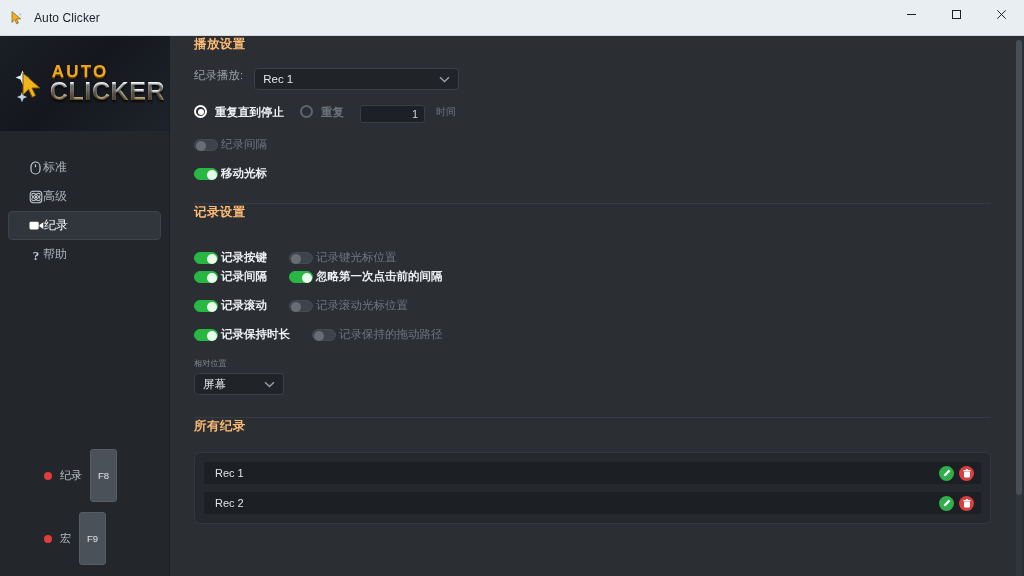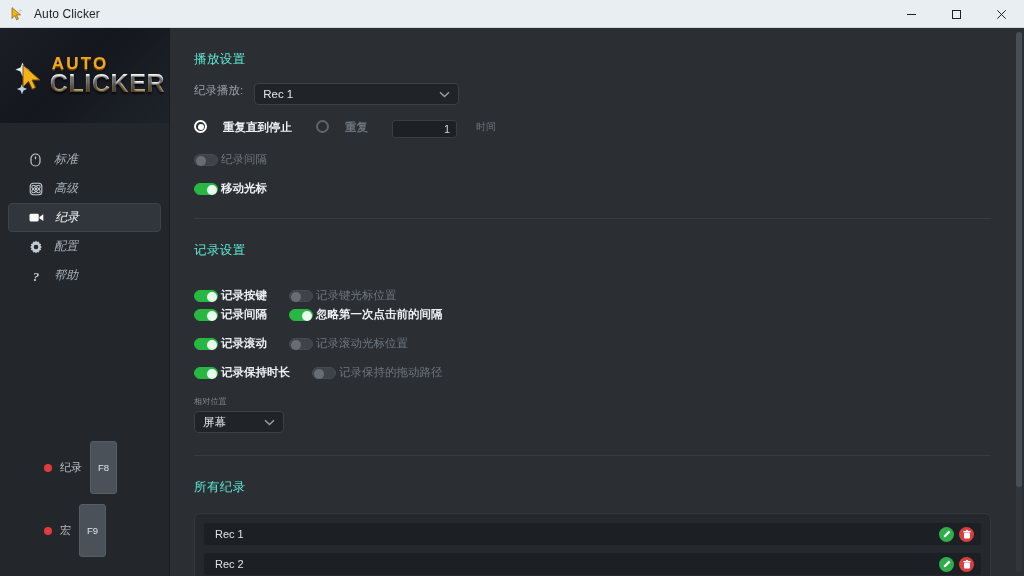--- a/index.html
+++ b/index.html
@@ -5,21 +5,21 @@
   * { box-sizing: border-box; margin: 0; padding: 0; }
   html, body {
     width: 1024px; height: 576px;
     overflow: hidden;
     font-family: "Liberation Sans", "DejaVu Sans", sans-serif;
     background: #2b2f34;
   }
 
   
   .titlebar {
-    height: 28px; width: 100%;
+    height: 36px; width: 100%;
     background: #e9eef3;
     display: flex; align-items: center;
     border-bottom: 1px solid #d2d8de;
     position: relative;
   }
   .tb-appicon {
     width: 16px; height: 16px; margin-left: 9px; margin-right: 9px;
     position: relative; flex: 0 0 auto;
   }
   .tb-appicon svg { display: block; }
@@ -74,25 +74,24 @@
     font-size: 25px; font-weight: 900; letter-spacing: .6px;
     background: linear-gradient(180deg,#ffffff 0%,#ffffff 45%,#d8c8a8 62%,#a98840 100%);
     -webkit-background-clip: text; background-clip: text;
     color: transparent;
     text-shadow: 0 2px 2px rgba(0,0,0,.65);
     margin-top: -1px;
   }
 
   .navlist { padding-top: 22px; }
   .navitem {
-    height: 29px; display: flex; align-items: center; gap: 11px;
+    height: 29px; display: flex; align-items: center; 
     padding-left: 20px; margin: 0 8px 0 8px;
     color: #a9b0b8; font-size: 12px; border-radius: 4px;
     cursor: pointer;
-    font-style: italic;
   }
   .navitem .nico { width: 15px; height: 15px; display:flex; align-items:center; justify-content:center; flex:0 0 15px; color:#c4cad1; }
   .navitem.active {
     background: #31363d; color: #ffffff;
     border: 1px solid #3d434b;
   }
   .navitem.active .nico { color: #ffffff; }
 
   .hotkeys { position: absolute; bottom: 14px; left: 0; width: 170px; }
   .hkrow { display: flex; align-items: center; gap: 8px; padding: 5px 0 5px 44px; }
@@ -106,40 +105,40 @@
 
   
   .main {
     flex: 1 1 auto; background: #2b2f34;
     padding: 0 24px 0 24px;
     position: relative; overflow: hidden;
   }
   .scroller { height: 548px; padding-right: 9px; }
 
   .sec-title {
-    font-size: 12.5px; color: #5eead4; font-weight: 400;
-    padding-top: 23px; padding-bottom: 15px; letter-spacing: .4px;
+    font-size: 12.5px; color: #fdba74; font-weight: 700;
+    padding-bottom: 15px; letter-spacing: .4px;
   }
 
   .row { display: flex; align-items: flex-start; }
 
   .fieldlabel { font-size: 11.5px; color: #9aa1a9; margin-right: 11px; }
 
   .select {
     background: #202428; border: 1px solid #3a4046; border-radius: 4px;
     height: 22px; display: flex; align-items: center;
     padding: 0 8px; color: #e3e7ea; font-size: 11.5px;
     position: relative; cursor: pointer;
   }
   .select .selval { flex: 1 1 auto; }
   .select .chev { color: #9aa1a9; display:flex; align-items:center; }
   .select-playback { width: 205px; }
   .select-relative { width: 90px; }
 
-  .radiorow { margin-top: 15px; gap: 8px; }
+  .radiorow { margin-top: 15px; gap: 0; }
   .radio {
     width: 13px; height: 13px; border-radius: 50%;
     border: 2px solid #8d949c; background: transparent;
     display: flex; align-items: center; justify-content: center;
     flex: 0 0 13px; cursor: pointer;
   }
   .radio.on { border-color: #ffffff; }
   .radio.on:after { content:""; width:6px; height:6px; border-radius:50%; background:#ffffff; }
   .radio.off { border-color: #5e656d; }
   .radio-label { font-size: 11.5px; color: #f1f4f6; font-weight: 700; margin-left: 8px; }
@@ -288,29 +287,20 @@
       <div class="navitem active">
         <span class="nico">
           <svg width="15" height="11" viewBox="0 0 15 11">
             <rect x="0.5" y="1.8" width="9.2" height="7.6" rx="1.4" fill="currentColor"></rect>
             <path d="M10.4 5 L14.3 2.3 V9 L10.4 6.3 Z" fill="currentColor"></path>
           </svg>
         </span>
         <span>纪录</span>
       </div>
 
-      <div class="navitem">
-        <span class="nico">
-          <svg width="14" height="14" viewBox="0 0 14 14">
-            <path d="M7 0.6 l1.1 1.5 1.8-.5 .4 1.8 1.8.5 -.6 1.8 1.3 1.3 -1.3 1.3 .6 1.8 -1.8.5 -.4 1.8 -1.8-.5 -1.1 1.5 -1.1-1.5 -1.8.5 -.4-1.8 -1.8-.5 .6-1.8 -1.3-1.3 1.3-1.3 -.6-1.8 1.8-.5 .4-1.8 1.8.5z" fill="currentColor"></path>
-            <circle cx="7" cy="7" r="2.3" fill="#23272c"></circle>
-          </svg>
-        </span>
-        <span>配置</span>
-      </div>
 
       <div class="navitem">
         <span class="nico">
           <svg width="12" height="14" viewBox="0 0 12 14">
             <text x="6" y="12" font-size="13" font-family="Liberation Serif, serif" font-weight="700" text-anchor="middle" fill="currentColor">?</text>
           </svg>
         </span>
         <span>帮助</span>
       </div>
     </div>

